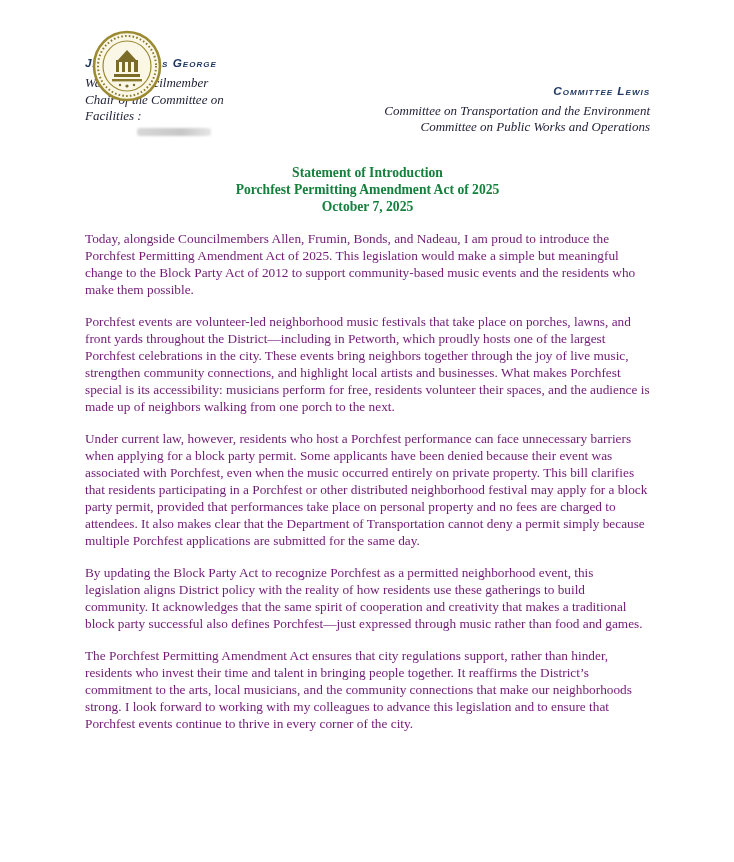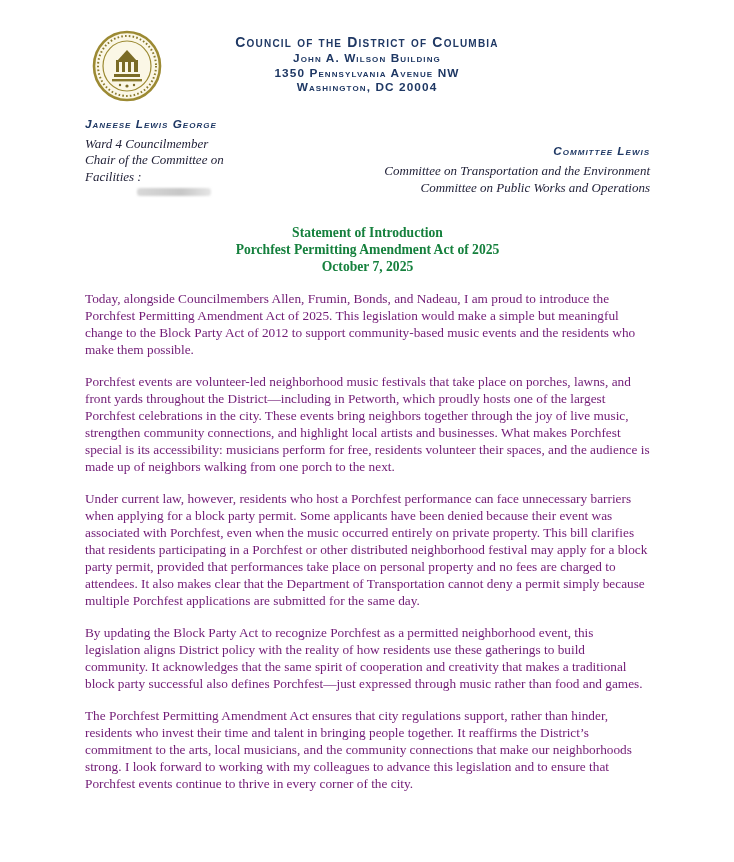--- a/index.html
+++ b/index.html
@@ -129,26 +129,20 @@
         <rect x="27" y="32" width="3" height="10" fill="#fbf7e6"></rect>
         <rect x="33" y="32" width="3" height="10" fill="#fbf7e6"></rect>
         <rect x="39" y="32" width="3" height="10" fill="#fbf7e6"></rect>
         <rect x="22" y="44" width="26" height="3" fill="#7a6b26"></rect>
         <rect x="20" y="49" width="30" height="2.4" fill="#8a7a2e"></rect>
         <circle cx="35" cy="56" r="1.6" fill="#7a6b26"></circle>
         <circle cx="28" cy="55" r="1.2" fill="#7a6b26"></circle>
         <circle cx="42" cy="55" r="1.2" fill="#7a6b26"></circle>
       </svg>
     </div>
-    <div class="org">
-      <div class="org-name">Council of the District of Columbia</div>
-      <div class="org-line">John A. Wilson Building</div>
-      <div class="org-line">1350 Pennsylvania Avenue NW</div>
-      <div class="org-line">Washington, DC 20004</div>
-    </div>
   </header>
 
   <div class="columns">
     <div class="member-col">
       <div class="col-heading">Janeese Lewis George</div>
       <div class="sub-line">Ward 4 Councilmember</div>
       <div class="sub-line">Chair of the Committee on</div>
       <div class="sub-line">Facilities :</div>
       <div class="redacted"></div>
     </div>

